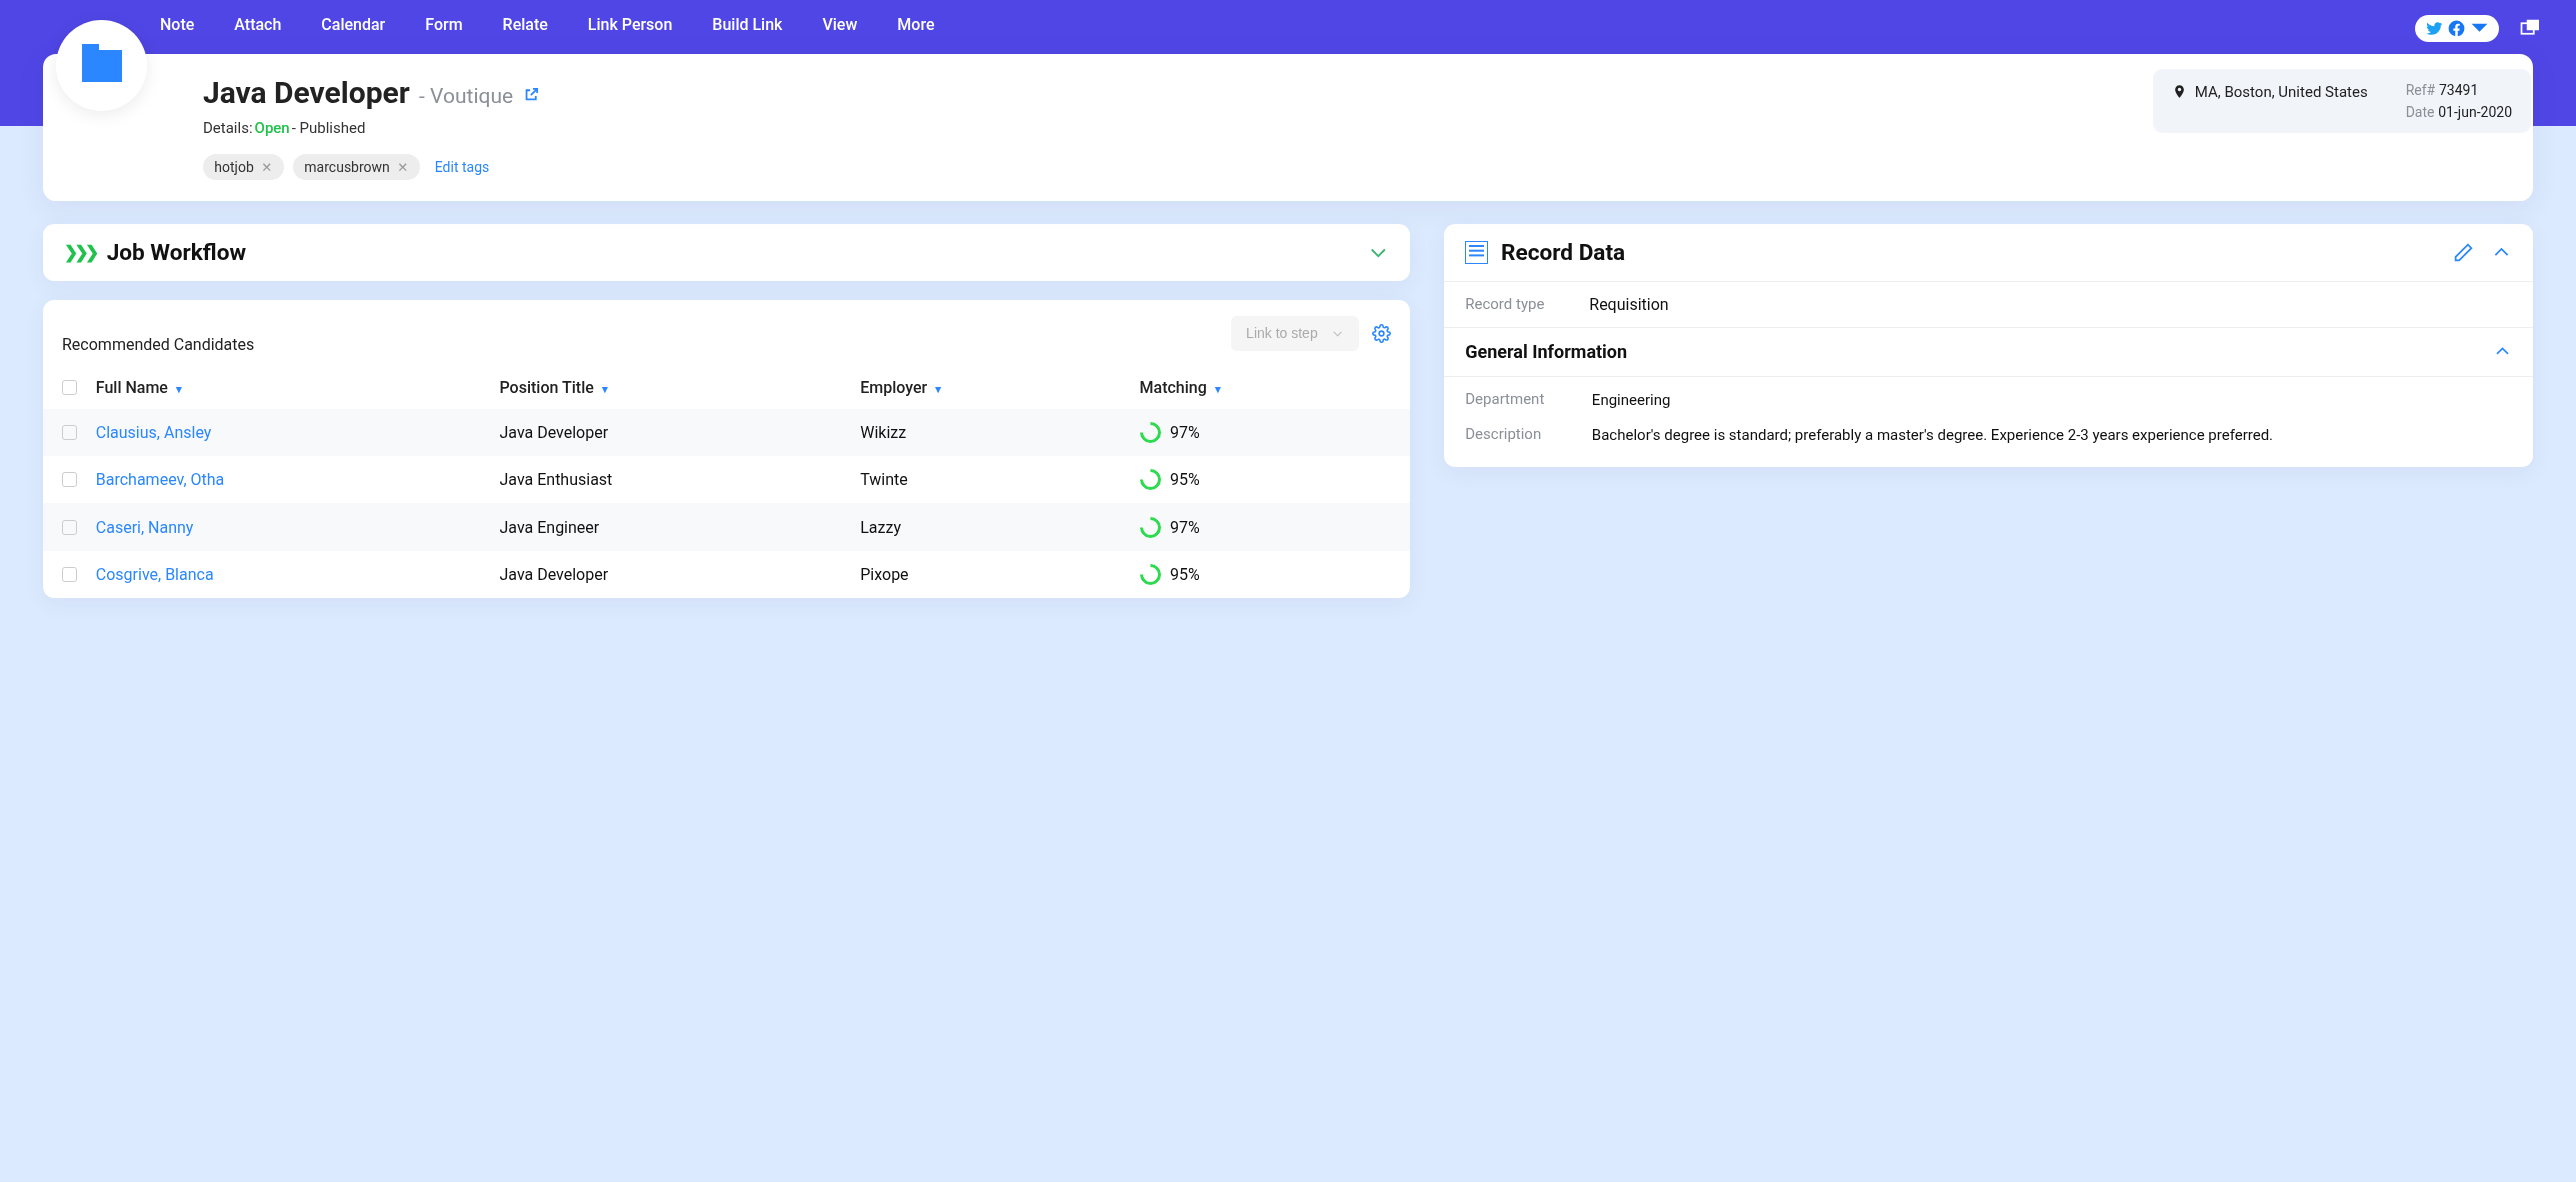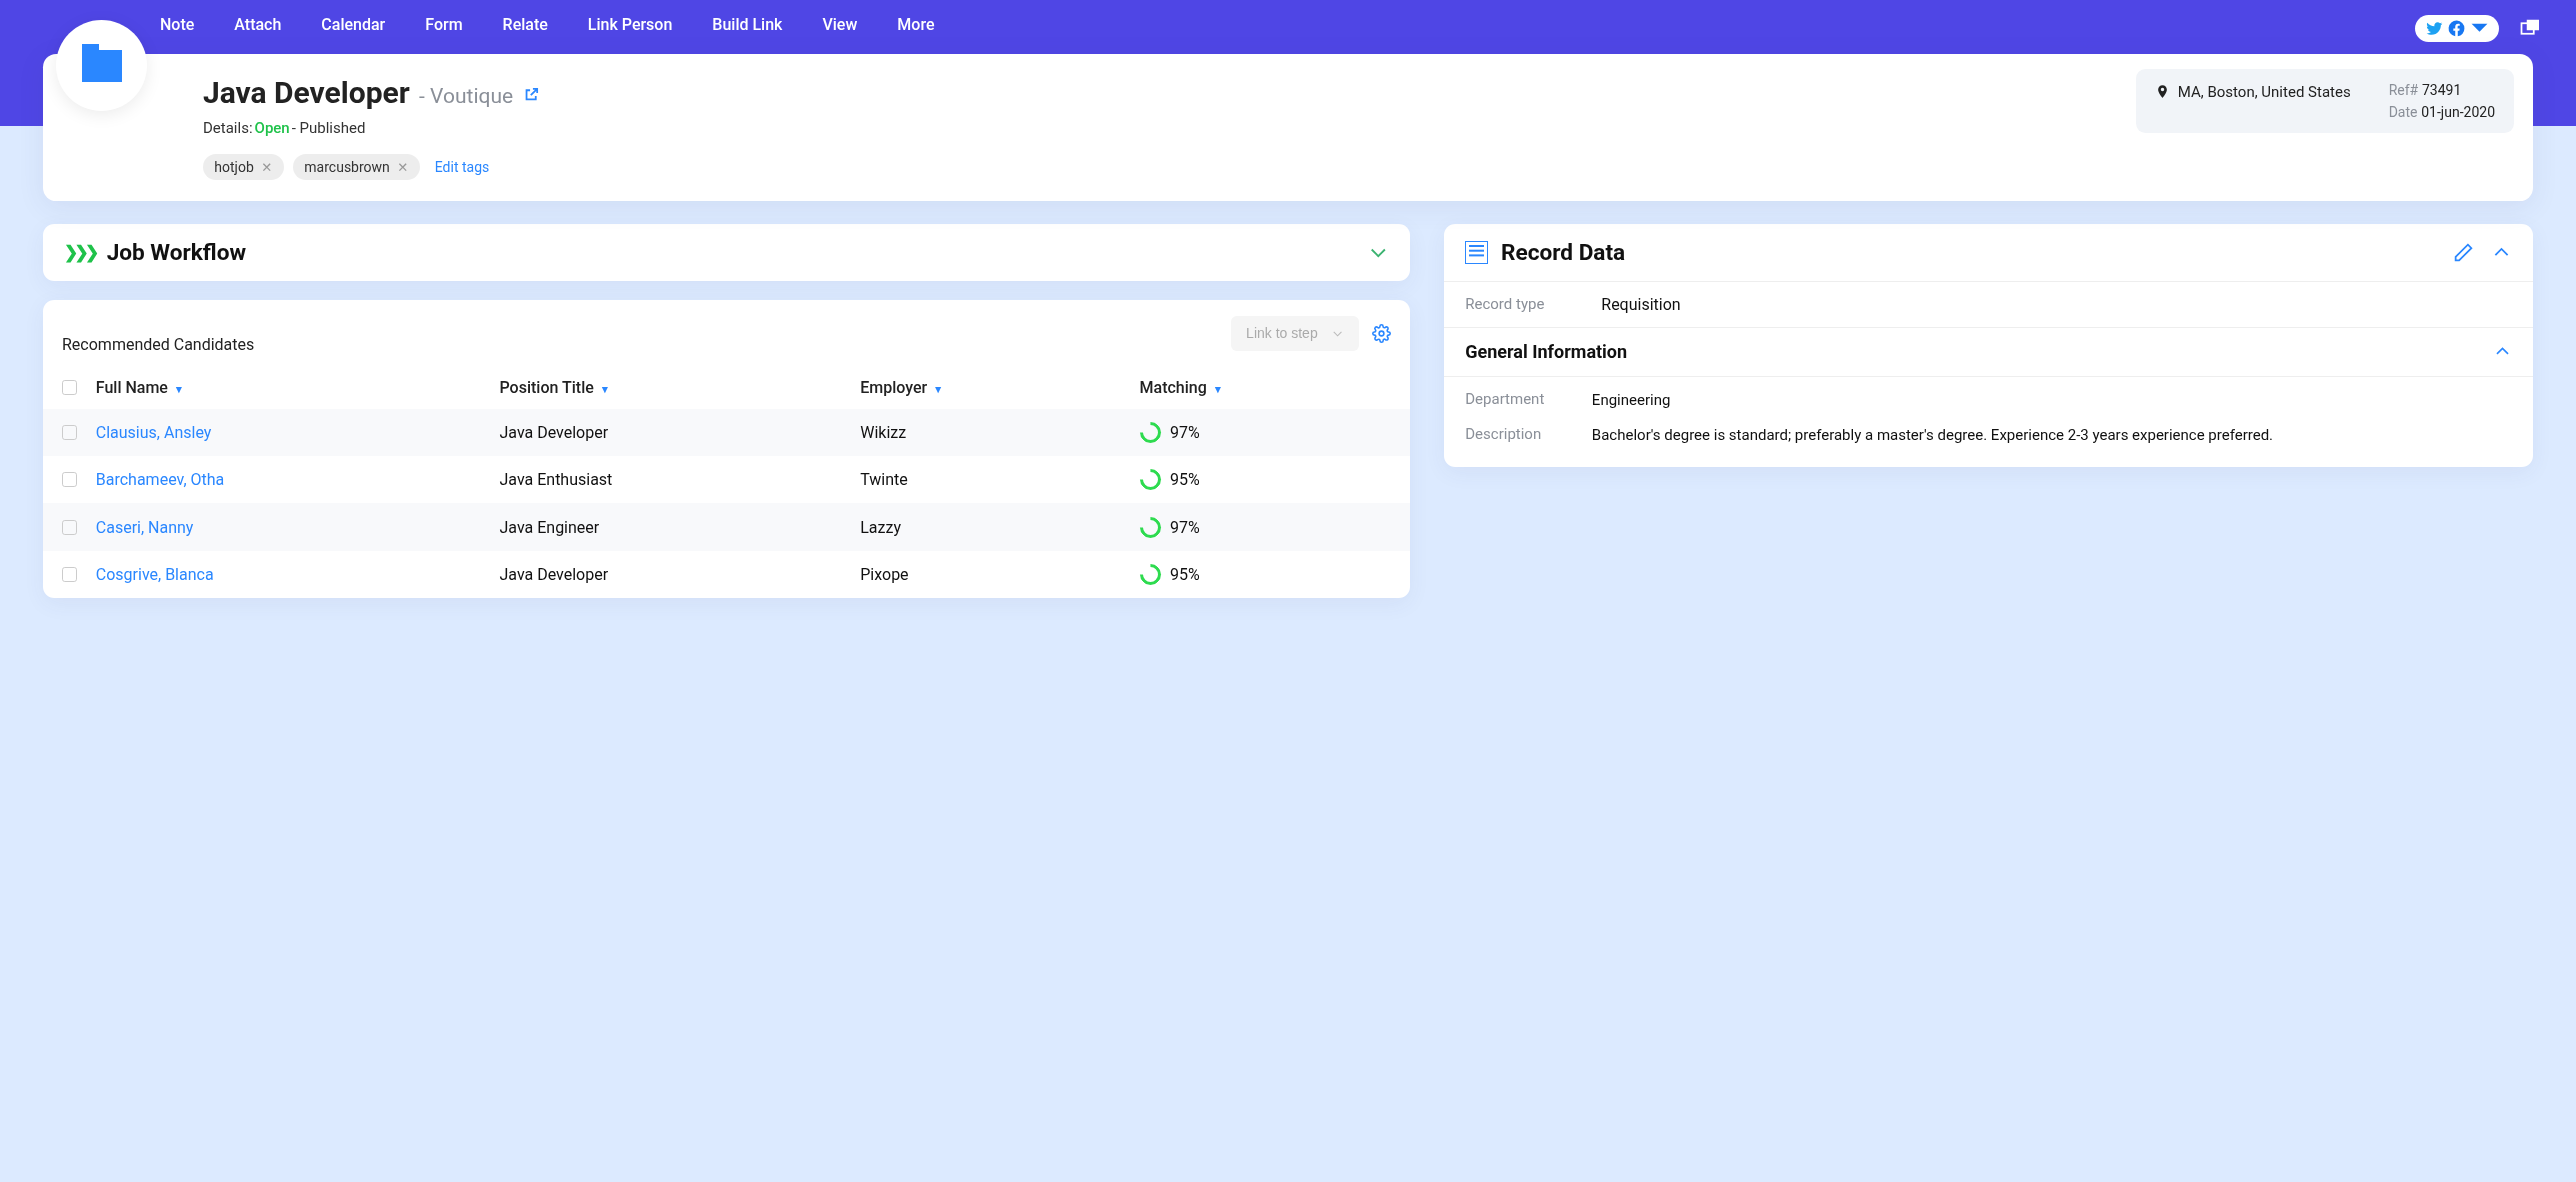--- a/index.html
+++ b/index.html
@@ -27,21 +27,21 @@
 .details-row { display: flex; gap: 2px; font-size: 15px; margin-top: 9.4px; }
 .details-label { color: #333; }
 .status-open { color: #1fc24a; font-weight: 500; }
 .status-sep { color: #333; }
 
 .tags-row { display: flex; align-items: center; gap: 9.4px; margin-top: 17px; }
 .tag { background: #ededed; border-radius: 17px; padding: 4.7px 11.3px; display: flex; align-items: center; gap: 7.5px; font-size: 14px; color: #333; }
 .tag .tag-x { color: #999; font-size: 13.2px; cursor: pointer; }
 .edit-tags { color: #2a87ff; font-size: 14px; text-decoration: none; margin-left: 5.7px; }
 
-.header-right { position: absolute; right: 19px; top: 15px; background: #f1f4f8; border-radius: 9.4px; padding: 13.2px 19px; display: flex; gap: 38px; align-items: flex-start; }
+.header-right { position: absolute; right: 2px; top: 15px; background: #f1f4f8; border-radius: 9.4px; padding: 13.2px 19px; display: flex; gap: 38px; align-items: flex-start; }
 .loc-wrap { display: flex; align-items: center; gap: 7.5px; font-size: 15px; color: #222; }
 .ref-wrap { display: flex; flex-direction: column; gap: 5.7px; font-size: 14px; }
 .ref-wrap .lbl { color: #8a8f98; }
 .ref-wrap .val { color: #222; margin-left: 3.8px; }
 
 .content { display: flex; gap: 34px; padding: 0 43px 38px 43px; margin-top: -49px; align-items: flex-start; }
 .col-left { flex: 1.08; display: flex; flex-direction: column; gap: 19px; }
 .col-right { flex: 0.86; }
 
 .panel { background: #fff; border-radius: 11.3px; box-shadow: 0 5.7px 22.6px rgba(60,70,120,0.06); overflow: hidden; }
@@ -73,21 +73,21 @@
 .match-cell { display: flex; align-items: center; gap: 9.4px; }
 .ring { width: 21px; height: 21px; border: 3.8px solid #2edb4f; border-top-color: transparent; border-radius: 50%; transform: rotate(-45deg); }
 
 .record-hdr { display: flex; align-items: center; justify-content: space-between; padding: 15px 21px; border-bottom: 0.9px solid #eee; }
 .record-left { display: flex; align-items: center; gap: 13.2px; }
 .record-left h2 { font-size: 22.6px; font-weight: 700; }
 .record-actions { display: flex; align-items: center; gap: 17px; color: #2a87ff; }
 .doc-icon { width: 22.6px; height: 22.6px; border: 1.9px solid #2a87ff; position: relative; }
 .doc-icon::before { content:""; position: absolute; top: 2.8px; left: 2.8px; right: 2.8px; height: 1.9px; background: #2a87ff; box-shadow: 0 4.7px 0 #2a87ff, 0 9.4px 0 #2a87ff; }
 
-.record-row { display: flex; padding: 13.2px 21px; border-bottom: 0.9px solid #eee; gap: 32px; }
+.record-row { display: flex; padding: 13.2px 21px; border-bottom: 0.9px solid #eee; gap: 20px; }
 .record-row .rlabel { width: 104px; color: #8a8f98; font-size: 15px; }
 .record-row .rval { font-size: 16px; color: #111; }
 
 .gi-hdr { display: flex; align-items: center; justify-content: space-between; padding: 13.2px 21px; border-bottom: 0.9px solid #eee; }
 .gi-hdr h3 { font-size: 18px; font-weight: 700; }
 .gi-body { padding: 13.2px 21px 21px 21px; display: flex; flex-direction: column; gap: 13.2px; }
 .gi-item { display: flex; gap: 22.6px; }
 .gi-item .rlabel { width: 104px; color: #8a8f98; font-size: 15px; }
 .gi-item .rval { font-size: 15px; color: #111; flex: 1; line-height: 1.45; }
 

